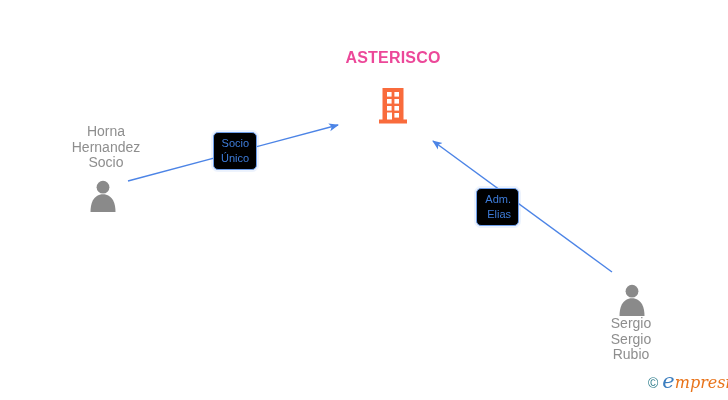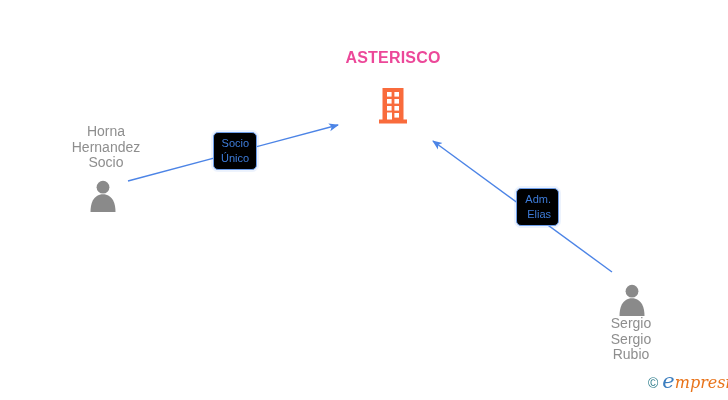--- a/index.html
+++ b/index.html
@@ -62,21 +62,21 @@
     border: 1px solid #6d9eeb;
     border-radius: 5px;
     box-shadow: 0 0 0 2px rgba(109,158,235,0.12);
     color: #3e7cd9;
     font-size: 11px;
     line-height: 15px;
     text-align: right;
     padding: 3px 7px;
   }
   .edge-label.socio { left: 213px; top: 132px; min-width: 44px; }
-  .edge-label.adm   { left: 516px; top: 188px; min-width: 43px; }
+  .edge-label.adm   { left: 476px; top: 188px; min-width: 43px; }
 
   
   .watermark {
     position: absolute;
     left: 648px; top: 371px;
     display: flex;
     align-items: baseline;
     white-space: nowrap;
   }
   .wm-copy {

